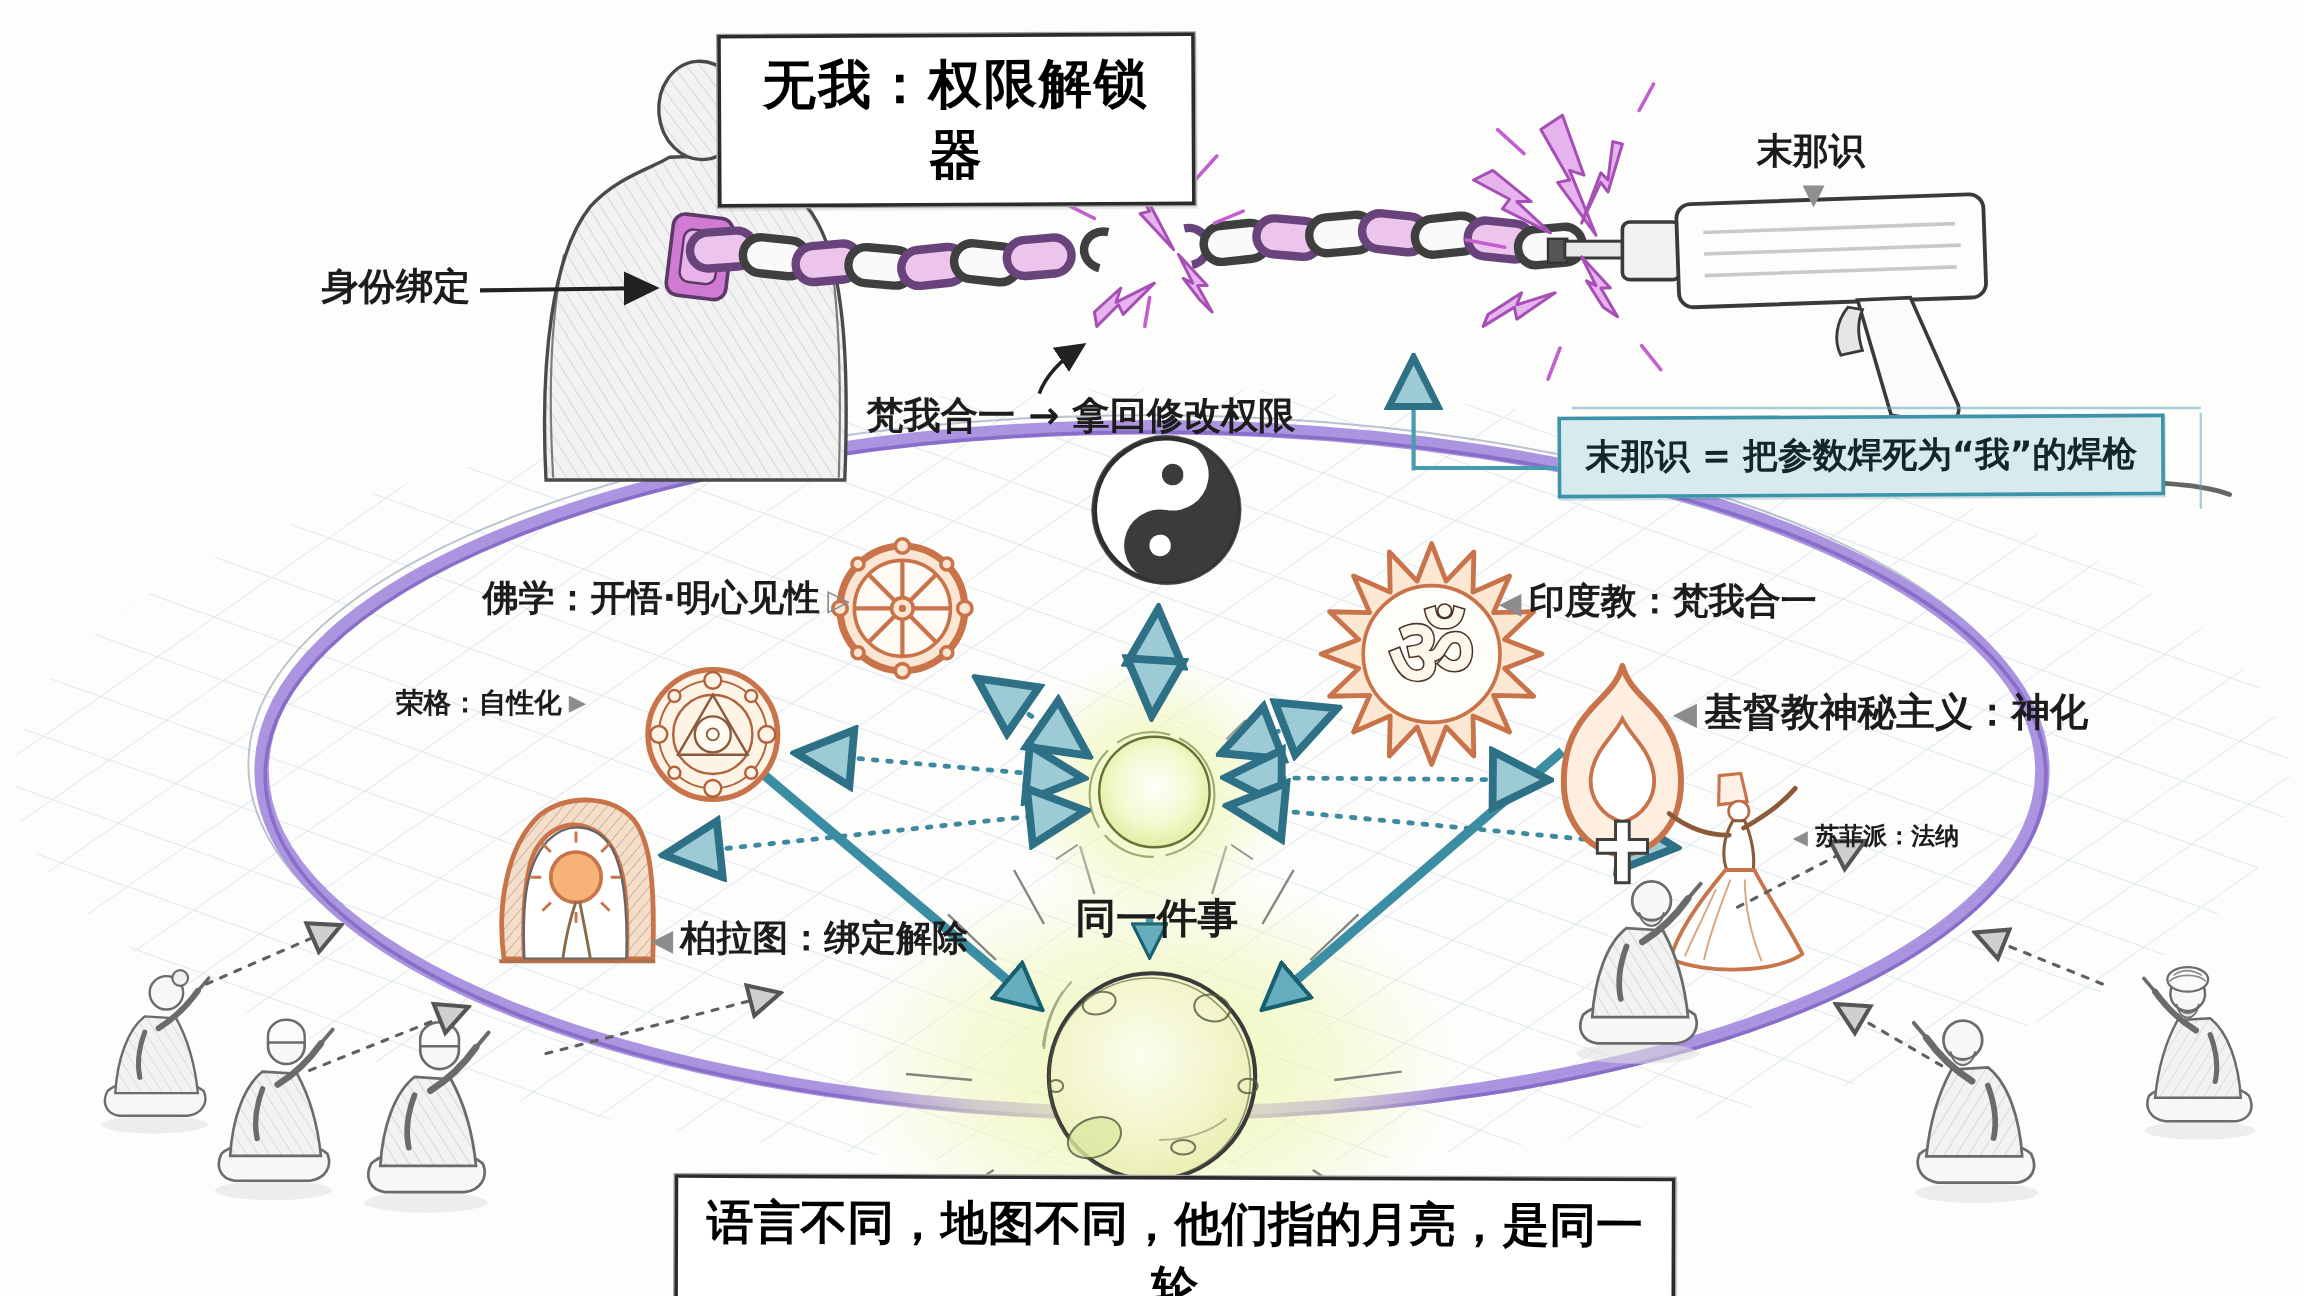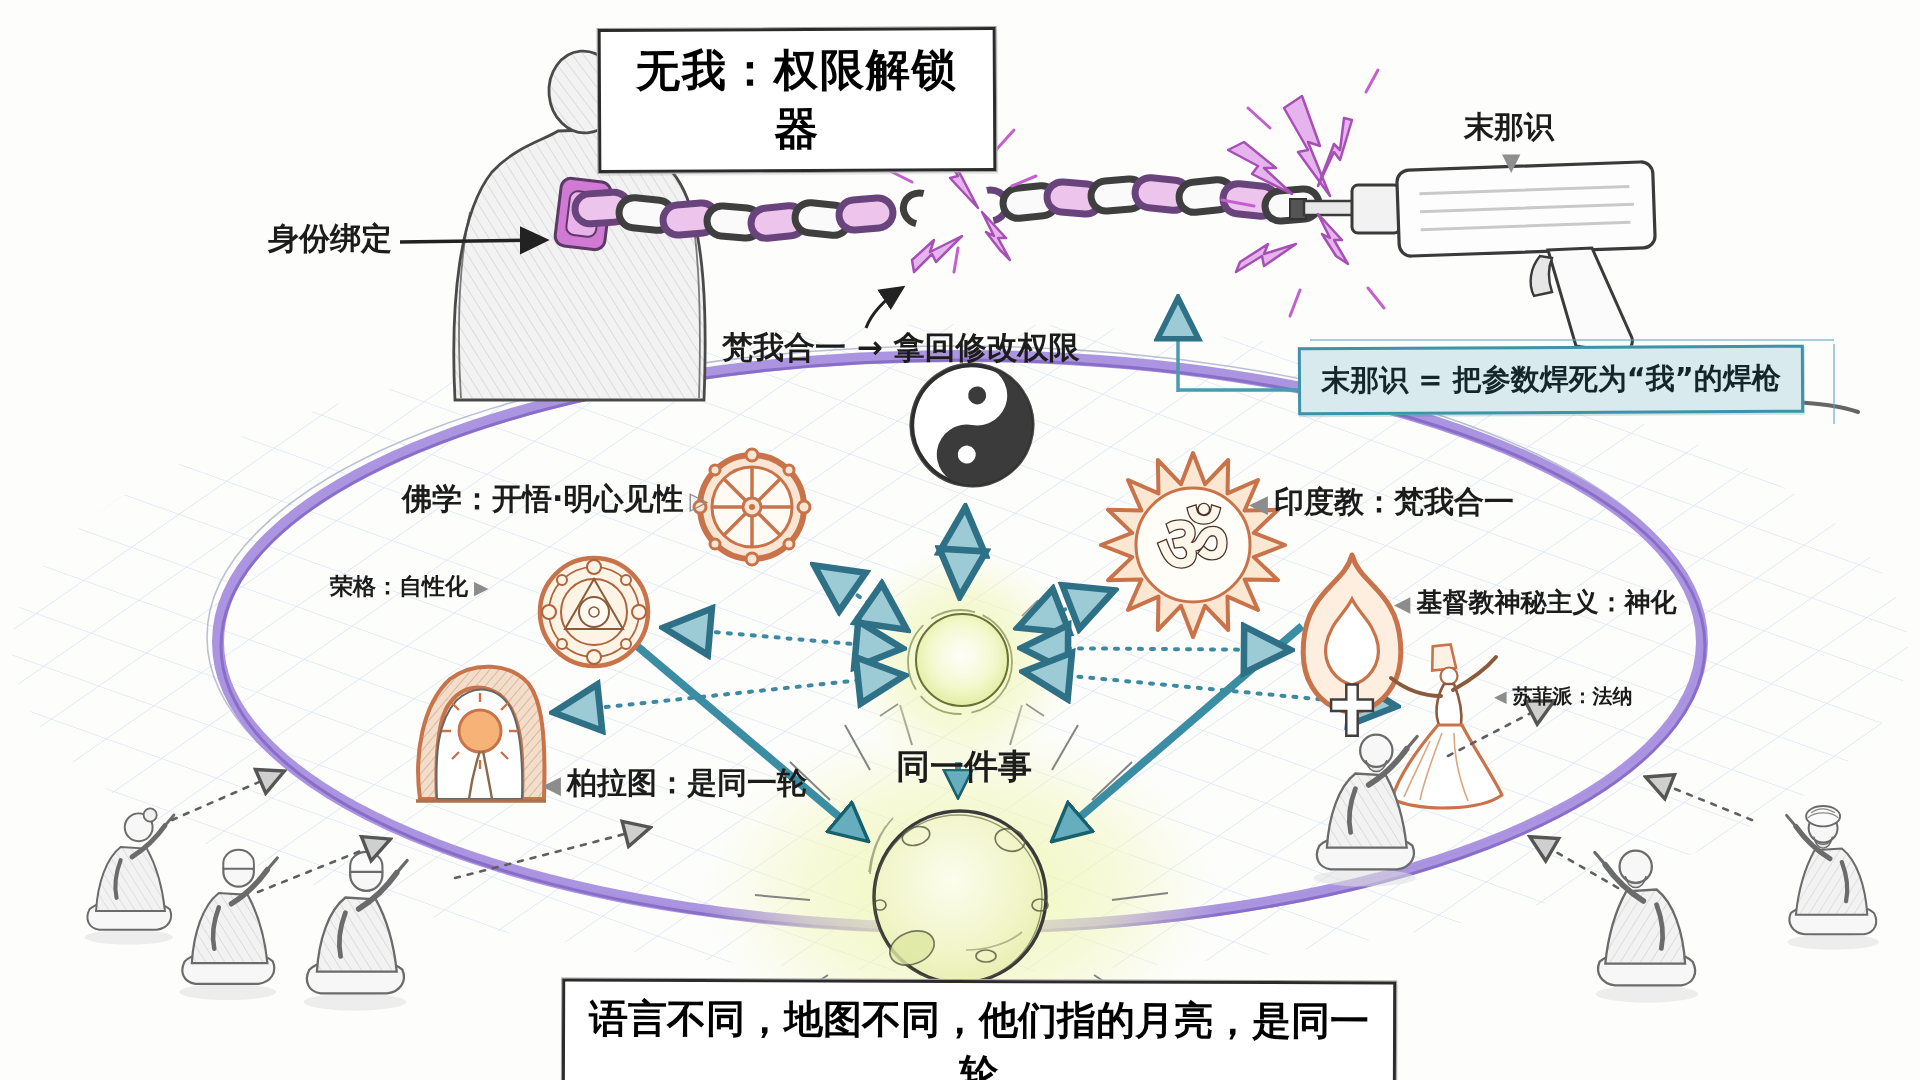--- a/index.html
+++ b/index.html
@@ -368,28 +368,28 @@
 
 <div class="label" style="left:1243px;top:485px;font-size:30px;">
   <span class="marker">◀</span><span>印度教：梵我合一</span>
 </div>
 <div class="label" style="left:402px;top:482px;font-size:30px;">
   <span>佛学：开悟·明心见性</span><span class="marker">▷</span>
 </div>
 <div class="label" style="left:330px;top:574px;font-size:23px;">
   <span>荣格：自性化</span><span class="marker">▶</span>
 </div>
-<div class="label" style="left:1388px;top:576px;font-size:26px;margin-top:12px;">
+<div class="label" style="left:1388px;top:576px;font-size:32px;">
   <span class="marker">◀</span><span>基督教神秘主义：神化</span>
 </div>
 <div class="label" style="left:1488px;top:685px;font-size:20px;">
   <span class="marker">◀</span><span>苏菲派：法纳</span>
 </div>
 <div class="label" style="left:536px;top:766px;font-size:30px;">
-  <span class="marker">◀</span><span>柏拉图：是同一轮</span>
+  <span class="marker">◀</span><span>柏拉图：绑定解除</span>
 </div>
 
 <div class="label" style="left:896px;top:714px;font-size:34px;margin-top:34px;">同一件事</div>
 
 <div id="footer-box" class="box">
   <span class="inner">语言不同，地图不同，他们指的月亮，是同一轮</span>
 </div>
 
 </div>
 

